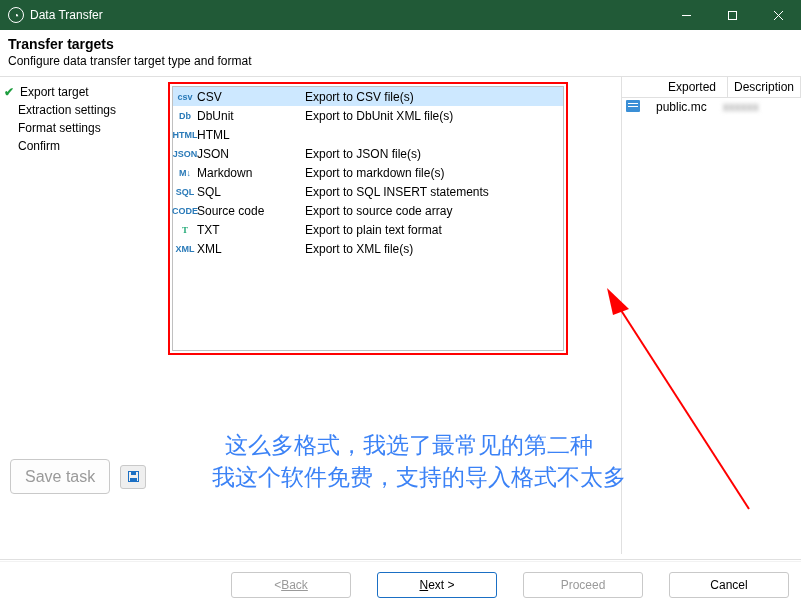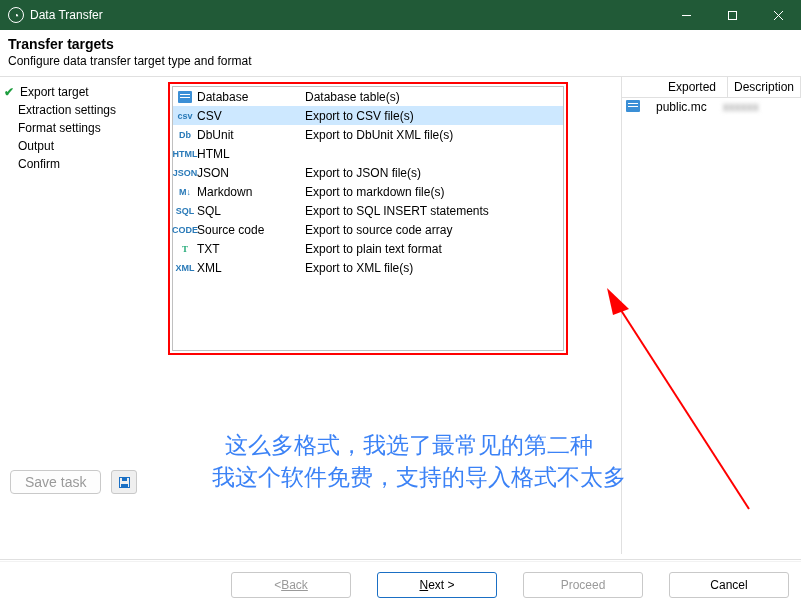--- a/index.html
+++ b/index.html
@@ -51,21 +51,21 @@
   
   .footer-sep { position:absolute; left:0; right:0; bottom: 48px; border-top: 1px solid #e0e0e0; }
   .footer-sep2 { position:absolute; left:0; right:0; bottom: 46px; border-top: 1px solid #f2f2f2; }
   .footer { position:absolute; left:0; right:0; bottom: 0; height: 46px; display:flex; align-items:center; padding: 0 12px; gap: 26px; justify-content: flex-end; }
   .btn { height: 26px; min-width: 120px; border: 1px solid #c9c9c9; background: #fff; border-radius: 3px; font-size: 12px; display:inline-flex; align-items:center; justify-content:center; padding: 0 14px; }
   .btn.disabled { color: #9a9a9a; }
   .btn.primary { border-color: #1a6fc4; }
 
   
   .save-row { position:absolute; left:10px; bottom: 60px; display:flex; align-items:center; gap:10px; }
-  .save-btn { height: 24px; border: 1px solid #c9c9c9; background: #fdfdfd; border-radius: 4px; font-size: 14px; padding: 0 14px; color:#9a9a9a; }
+  .save-btn { height: 35px; border: 1px solid #c9c9c9; background: #fdfdfd; border-radius: 4px; font-size: 16px; padding: 0 14px; color:#9a9a9a; }
   .mini-btn { width: 26px; height: 24px; border: 1px solid #c9c9c9; border-radius: 3px; display:inline-flex; align-items:center; justify-content:center; color:#1a6fc4; font-size:12px; }
 
   
   .anno { position:absolute; font-family: "SimSun","宋体",serif; color:#3b82f6; font-size: 23px; line-height: 28px; white-space: nowrap; }
   .anno1 { left: 225px; bottom: 94px; }
   .anno2 { left: 212px; bottom: 62px; }
   .arrow { position:absolute; left: 376px; top: 182px; width: 220px; height: 260px; pointer-events:none; }
 
   
   .ic-db { width:14px;height:12px;background:#3b8fd6;border-radius:1px;position:relative; }
@@ -111,37 +111,27 @@
       <span class="check">✔</span>
       <span>Export target</span>
     </div>
     <div class="nav-item">
       <span>Extraction settings</span>
     </div>
     <div class="nav-item">
       <span>Format settings</span>
     </div>
     <div class="nav-item">
-      <span>Output</span>
-    </div>
-    <div class="nav-item">
       <span>Confirm</span>
     </div>
   </div>
 
   <div class="middle">
     <div class="formats-box">
       <div class="inner">
-        <div class="fmt-row">
-          <span class="ico">
-              <span class="ic-db"></span>
-            </span>
-          <span class="name">Database</span>
-          <span class="desc">Database table(s)</span>
-        </div>
         <div class="fmt-row sel">
           <span class="ico ic-lbl">csv</span>
           <span class="name">CSV</span>
           <span class="desc">Export to CSV file(s)</span>
         </div>
         <div class="fmt-row">
           <span class="ico ic-lbl">Db</span>
           <span class="name">DbUnit</span>
           <span class="desc">Export to DbUnit XML file(s)</span>
         </div>

